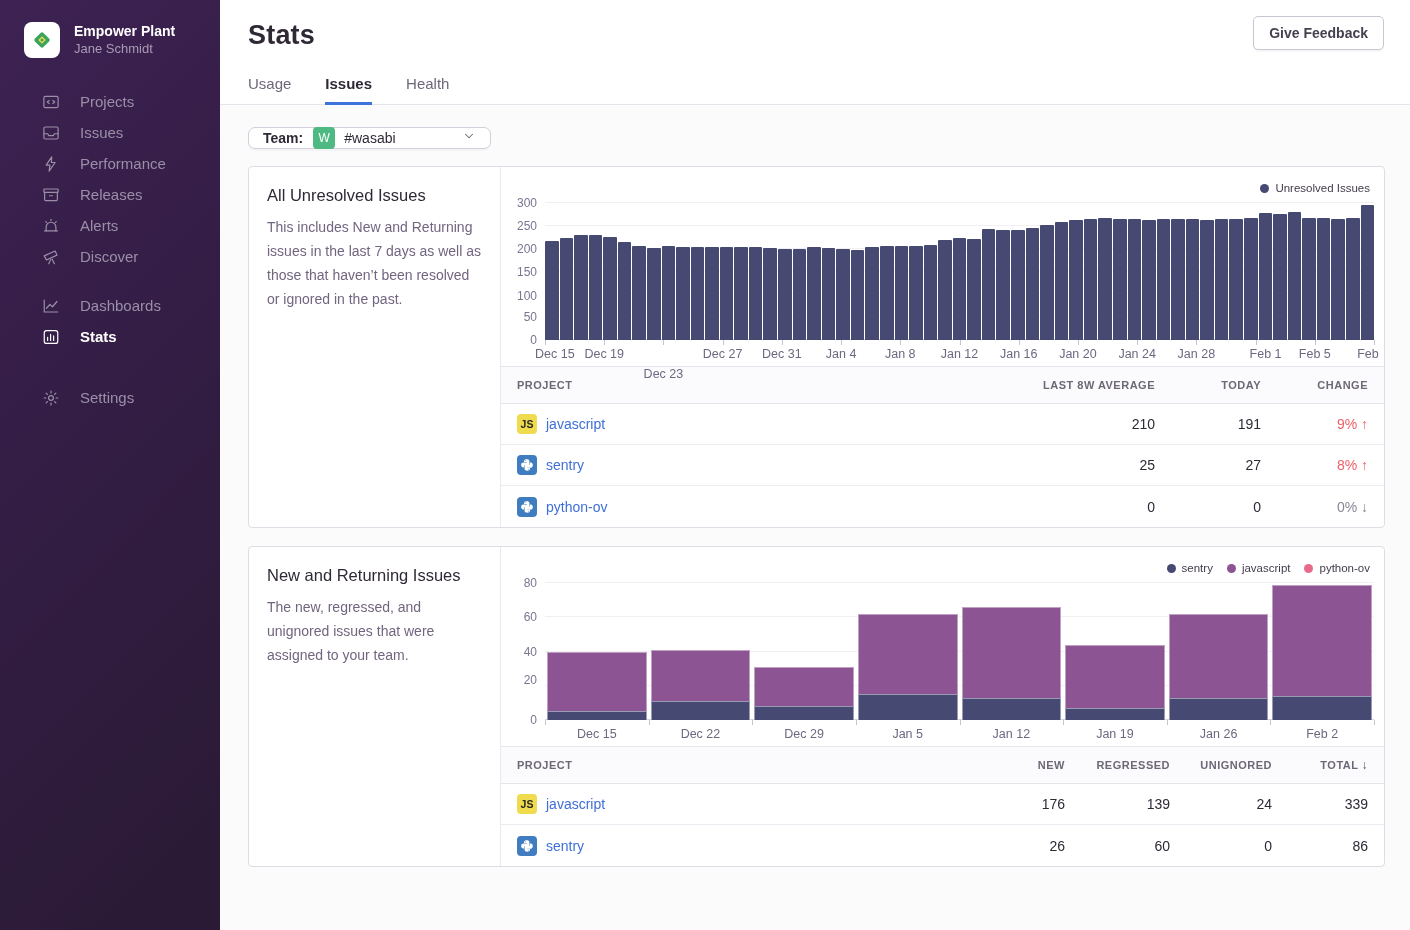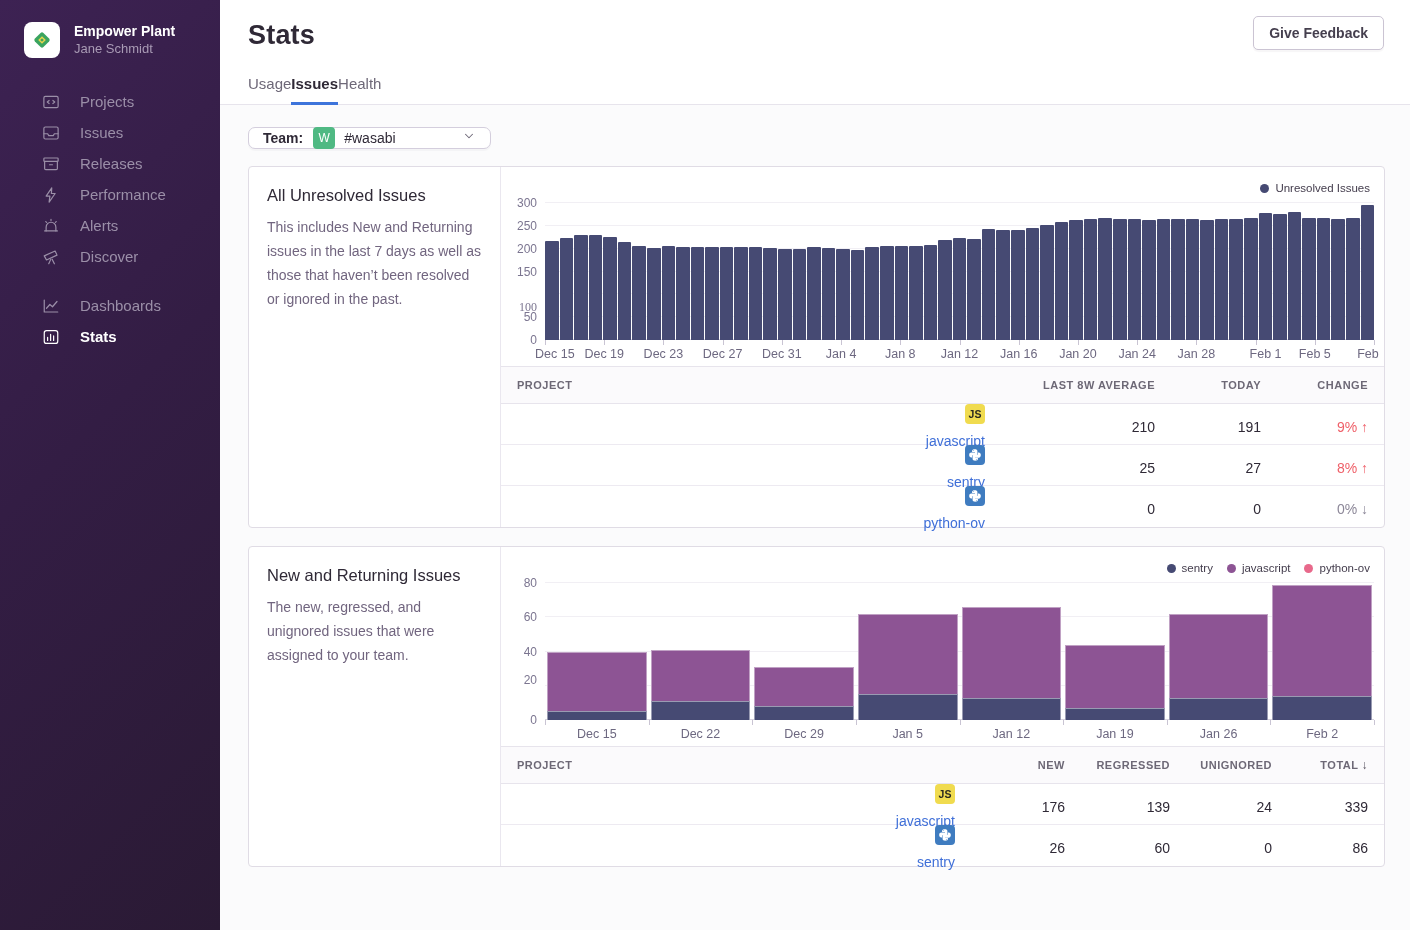--- a/index.html
+++ b/index.html
@@ -31,21 +31,21 @@
 
   
   .main { flex:1; display:flex; flex-direction:column; min-width:0; }
   .page-header { background:#fff; padding:20px 26px 0 28px; position:relative;
     border-bottom:1px solid #e7e4ec; }
   .page-title { font-size:27px; font-weight:bold; color:#2f2936; letter-spacing:.2px; }
   .feedback-btn { position:absolute; right:26px; top:16px; background:#fff;
     border:1px solid #cbc4d3; border-radius:5px; padding:8px 15px; font-size:14px;
     font-weight:bold; color:#453f4e; cursor:pointer;
     font-family:"Liberation Sans",sans-serif; box-shadow:0 2px 1px rgba(40,20,60,.04); }
-  .tabs { display:flex; margin-top:24px; }
+  .tabs { display:flex; gap:34px; margin-top:24px; }
   .tab { font-size:15px; color:#6e6878; padding-bottom:10px; cursor:pointer;
     border-bottom:3px solid transparent; margin-bottom:-1px; }
   .tab.active { color:#2f2936; font-weight:bold; border-bottom-color:#3d74db; }
 
   .page-body { flex:1; background:#fbfbfc; padding:22px 25px 0 28px; overflow:hidden; }
 
   
   .filters { display:flex; gap:16px; margin-bottom:17px; }
   .select { background:#fff; border:1px solid #d4cedd; border-radius:7px; height:22px;
     display:flex; align-items:center; padding:0 14px; cursor:pointer;
@@ -106,21 +106,21 @@
   
   .stats-table { border-top:1px solid #e7e4ec; }
   .trow { display:grid; align-items:center; padding:0 16px; }
   .thead { background:#fbfafc; height:37px; border-bottom:1px solid #e7e4ec; }
   .th { font-size:11px; font-weight:bold; letter-spacing:.5px; color:#6d6876;
     text-transform:uppercase; }
   .th.num, .td.num { text-align:right; }
   .tbody-row { height:41px; border-bottom:1px solid #edeaf1; }
   .tbody-row:last-child { border-bottom:none; }
   .td { font-size:14px; color:#2f2936; }
-  .proj-cell { display:flex; align-items:flex-end; gap:9px;flex-direction:column; }
+  .proj-cell { display:flex; align-items:center; gap:9px; }
   .proj-icon { width:20px; height:20px; border-radius:4px; display:flex;
     align-items:center; justify-content:center; flex:0 0 20px; }
   .proj-icon.js-icon { background:#f0db4f; color:#2b2a20; font-size:10.5px; font-weight:800; }
   .proj-icon.python-icon { background:#3f7cc0; }
   .proj-icon.python-icon svg { width:14px; height:14px; }
   .proj-link { color:#3f6fd8; font-size:14px; cursor:pointer; }
   .change.up { color:#ef6069; }
   .change.down { color:#8c8798; }
   .sort-arrow { font-size:12px; color:#57515e; margin-left:3px; text-transform:none; }
   .cols-t1 { grid-template-columns:1fr 170px 106px 107px; }
@@ -161,38 +161,38 @@
               <svg viewBox="0 0 24 24">
                 <rect x="2.5" y="4" width="19" height="16" rx="2"></rect>
                 <path d="M2.5 13h5l1.5 2.5h6L16.5 13h5"></path>
               </svg>
             </span>
             <span class="nav-label">Issues</span>
           </div>
           <div class="nav-item">
             <span class="nav-icon">
               <svg viewBox="0 0 24 24">
+                <path d="M13 2.5L5.5 13.5h5l-1 8 8-11.5h-5z"></path>
+              </svg>
+            </span>
+            <span class="nav-label">Performance</span>
+          </div>
+          <div class="nav-item">
+            <span class="nav-icon">
+              <svg viewBox="0 0 24 24">
                 <path d="M3.5 8.5v9.5a1.5 1.5 0 0 0 1.5 1.5h14a1.5 1.5 0 0 0 1.5-1.5V8.5"></path>
                 <rect x="2.5" y="4" width="19" height="4.5" rx="1"></rect>
                 <path d="M10 13h4"></path>
               </svg>
             </span>
             <span class="nav-label">Releases</span>
           </div>
           <div class="nav-item">
             <span class="nav-icon">
               <svg viewBox="0 0 24 24">
-                <path d="M13 2.5L5.5 13.5h5l-1 8 8-11.5h-5z"></path>
-              </svg>
-            </span>
-            <span class="nav-label">Performance</span>
-          </div>
-          <div class="nav-item">
-            <span class="nav-icon">
-              <svg viewBox="0 0 24 24">
                 <path d="M5.5 18.5v-5a6.5 6.5 0 0 1 13 0v5"></path>
                 <path d="M3.5 18.5h17"></path>
                 <path d="M12 3.2v1.6M5 6.2l1.2 1M19 6.2l-1.2 1"></path>
               </svg>
             </span>
             <span class="nav-label">Alerts</span>
           </div>
           <div class="nav-item">
             <span class="nav-icon">
               <svg viewBox="0 0 24 24">
@@ -214,20 +214,31 @@
             <span class="nav-label">Dashboards</span>
           </div>
           <div class="nav-item active">
             <span class="nav-icon">
               <svg viewBox="0 0 24 24">
                 <rect x="3" y="3.5" width="18" height="17" rx="3"></rect>
                 <path d="M7.5 16.5v-4M11.5 16.5v-8M15.5 16.5v-6"></path>
               </svg>
             </span>
             <span class="nav-label">Stats</span>
+          </div>
+        </div>
+        <div class="nav-group last">
+          <div class="nav-item">
+            <span class="nav-icon">
+              <svg viewBox="0 0 24 24">
+                <circle cx="12" cy="12" r="3.2"></circle>
+                <path d="M12 2.8v2.4M12 18.8v2.4M21.2 12h-2.4M5.2 12H2.8M18.5 5.5l-1.7 1.7M7.2 16.8l-1.7 1.7M18.5 18.5l-1.7-1.7M7.2 7.2L5.5 5.5"></path>
+              </svg>
+            </span>
+            <span class="nav-label">Settings</span>
           </div>
         </div>
       </nav>
   </aside>
 
   <div class="main">
     <div class="page-header">
       <div class="page-title">Stats</div>
       <button class="feedback-btn">Give Feedback</button>
       <div class="tabs">
@@ -263,21 +274,21 @@
             <div class="legend" id="legend-0">
                 <span class="legend-item">
                   <span class="legend-dot" style="background: rgb(70, 74, 115);"></span>
                   <span>Unresolved Issues</span>
                 </span>
               </div>
             <div class="plot-wrap">
               <div class="y-axis" id="yaxis-0">
                   <span class="y-tick" style="bottom: 0px;">0</span>
                   <span class="y-tick" style="bottom: 22.8333px;">50</span>
-                  <span class="y-tick" style="bottom: 33px; font-family: Liberation Serif, serif;">100</span>
+                  <span class="y-tick" style="bottom: 44px;">100</span>
                   <span class="y-tick" style="bottom: 68.5px;">150</span>
                   <span class="y-tick" style="bottom: 91.3333px;">200</span>
                   <span class="y-tick" style="bottom: 114.167px;">250</span>
                   <span class="y-tick" style="bottom: 137px;">300</span>
                 </div>
               <div class="plot" id="plot-0">
                   <div class="gridline base" style="bottom: 0px;"></div>
                   <div class="gridline" style="bottom: 22.8333px;"></div>
                   <div class="gridline" style="bottom: 45.6667px;"></div>
                   <div class="gridline" style="bottom: 68.5px;"></div>
@@ -344,21 +355,21 @@
                     <div class="bar" style="height: 135.173px; background: rgb(70, 74, 115);"></div>
                   </div>
                 </div>
             </div>
             <div class="x-axis" id="xaxis-0">
                 <div class="x-tick" style="left: 0%;"></div>
                 <span class="x-lab first" style="left: 0%;">Dec 15</span>
                 <div class="x-tick" style="left: 7.14286%;"></div>
                 <span class="x-lab" style="left: 7.14286%;">Dec 19</span>
                 <div class="x-tick" style="left: 14.2857%;"></div>
-                <span class="x-lab" style="left: 14.2857%;">Dec 23</span>
+                <span class="x-lab" style="left: 14.2857%; margin-top: 20px;">Dec 23</span>
                 <div class="x-tick" style="left: 21.4286%;"></div>
                 <span class="x-lab" style="left: 21.4286%;">Dec 27</span>
                 <div class="x-tick" style="left: 28.5714%;"></div>
                 <span class="x-lab" style="left: 28.5714%;">Dec 31</span>
                 <div class="x-tick" style="left: 35.7143%;"></div>
                 <span class="x-lab" style="left: 35.7143%;">Jan 4</span>
                 <div class="x-tick" style="left: 42.8571%;"></div>
                 <span class="x-lab" style="left: 42.8571%;">Jan 8</span>
                 <div class="x-tick" style="left: 50%;"></div>
                 <span class="x-lab" style="left: 50%;">Jan 12</span>

